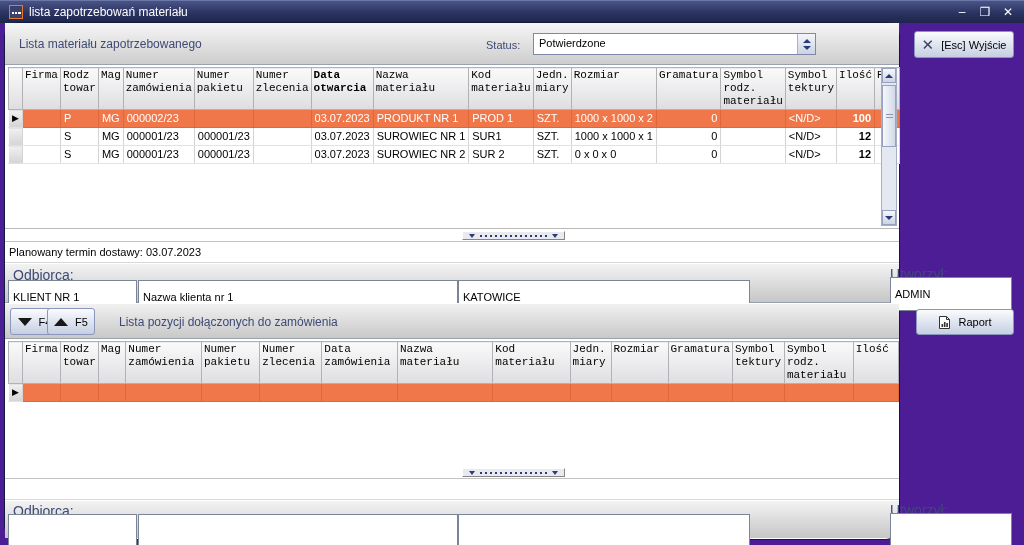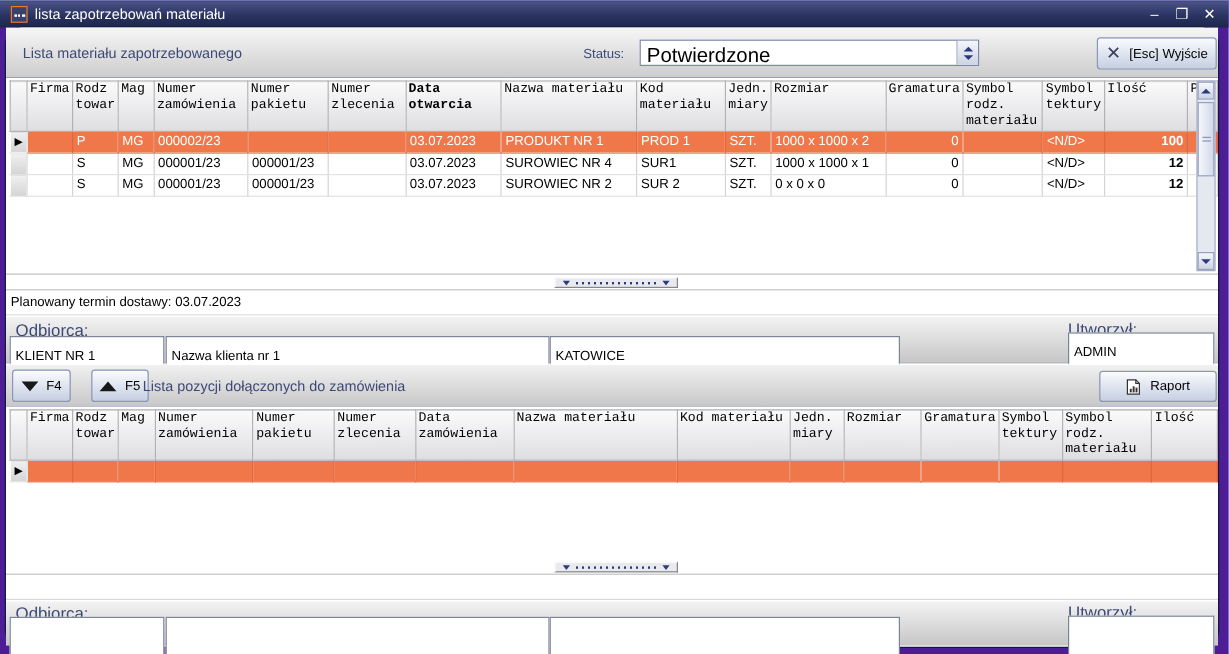--- a/index.html
+++ b/index.html
@@ -15,30 +15,30 @@
     display:flex; align-items:center; padding:0 9px; }
   .app-icon { width:14px; height:14px; border:1px solid #e8782a; background:#3a426c;
     margin-right:6px; position:relative; flex:none; }
   .app-icon::before { content:""; position:absolute; left:2px; top:6px; width:9px; height:2px;
     background:linear-gradient(90deg,#fff 0 2px,transparent 2px 3px,#fff 3px 5px,transparent 5px 6px,#fff 6px 9px); }
   .title { color:#fff; font-size:12px; white-space:nowrap; }
   .win-controls { margin-left:auto; display:flex; gap:9px; }
   .win-controls span { color:#fff; font-size:12px; width:14px; text-align:center; cursor:default; }
 
   
-  .content { position:absolute; left:5px; top:22px; width:1010px; height:516px; background:#fff;
+  .content { position:absolute; left:5px; top:22px; width:894px; height:516px; background:#fff;
              box-shadow:0 0 0 1px #111a3d;border-radius:14px; }
 
   
   .toolbar-top { height:42px; background:linear-gradient(#f6f6f6,#cdcdcd); border-bottom:1px solid #9aa0ae; position:relative; }
   .section-label { position:absolute; left:14px; top:14px; color:#3e4a75; font-size:12px; }
   .status-label  { position:absolute; left:481px; top:16px; color:#3e4a75; font-size:11px; }
   .combo { position:absolute; left:528px; top:10px; width:283px; height:22px; background:#fff;
            border:1px solid #7e88a8; display:flex; align-items:stretch; }
-  .combo-value { flex:1; font-size:17px; padding:3px 0 0 5px; color:#000; }
+  .combo-value { flex:1; font-size:11px; padding:3px 0 0 5px; color:#000; }
   .combo-spin { width:18px; border-left:1px solid #aab0c4; background:linear-gradient(#f4f6fa,#ccd3e3);
            display:flex; flex-direction:column; align-items:center; justify-content:center; gap:3px; }
   .tri-up-s  { width:0; height:0; border-left:4px solid transparent; border-right:4px solid transparent; border-bottom:4px solid #2b3a7a; }
   .tri-dn-s  { width:0; height:0; border-left:4px solid transparent; border-right:4px solid transparent; border-top:4px solid #2b3a7a; }
 
   .btn { background:linear-gradient(#fafbfd,#e2e7f1 45%,#c6cfe2); border:1px solid #8a96bb; border-radius:3px;
          display:flex; align-items:center; justify-content:center; gap:7px; font-size:11px; color:#000; cursor:default; }
   .exit-btn { position:absolute; left:909px; top:8px; width:100px; height:27px; }
   .exit-x { font-size:15px; color:#39425f; line-height:1; }
 
@@ -65,21 +65,21 @@
   .recipient .f4 { left:885px; top:13px; width:122px; }
   .bottom-panel .lab1 { left:8px; top:2px; }
   .bottom-panel .f1 { left:3px;   top:13px; width:129px; }
   .bottom-panel .f2 { left:133px; top:13px; width:320px; }
   .bottom-panel .f3 { left:453px; top:13px; width:292px; }
   .bottom-panel .lab2 { left:885px; top:1px; }
   .bottom-panel .f4 { left:885px; top:12px; width:122px; }
 
   .toolbar-mid { height:36px; background:linear-gradient(#f1f1f1,#c8c8c8); border-top:1px solid #fff; border-bottom:1px solid #9aa0ae; position:relative; }
   .f4-btn { position:absolute; left:5px;  top:4px; width:49px; height:27px; }
-  .f5-btn { position:absolute; left:71px; top:4px; width:48px; height:27px;align-items:center; }
+  .f5-btn { position:absolute; left:42px; top:4px; width:48px; height:27px;align-items:center; }
   .tri-dn-b { width:0; height:0; border-left:7px solid transparent; border-right:7px solid transparent; border-top:8px solid #181818; }
   .tri-up-b { width:0; height:0; border-left:7px solid transparent; border-right:7px solid transparent; border-bottom:8px solid #181818; }
   .mid-label { position:absolute; left:114px; top:11px; color:#3e4a75; font-size:12px; }
   .raport-btn { position:absolute; left:911px; top:5px; width:98px; height:26px; }
 
   
   .grid-area { position:relative; background:#fff; }
   #grid1-area { height:164px; border-bottom:1px solid #b8b8b8; }
   #grid2-area { height:127px; }
   table.grid { position:absolute; left:3px; top:2px; border-collapse:collapse; table-layout:fixed; font-size:11px; }
@@ -206,21 +206,21 @@
             </tr>
             <tr>
               <td class="ind"></td>
               <td></td>
               <td>S</td>
               <td>MG</td>
               <td>000001/23</td>
               <td>000001/23</td>
               <td></td>
               <td>03.07.2023</td>
-              <td>SUROWIEC NR 4</td>
+              <td>SUROWIEC NR 1</td>
               <td>SUR1</td>
               <td>SZT.</td>
               <td>1000 x 1000 x 1</td>
               <td style="text-align: right;">0</td>
               <td></td>
               <td>&lt;N/D&gt;</td>
               <td class="bold" style="text-align: right;">12</td>
               <td class="chk">✔</td>
             </tr>
             <tr>

